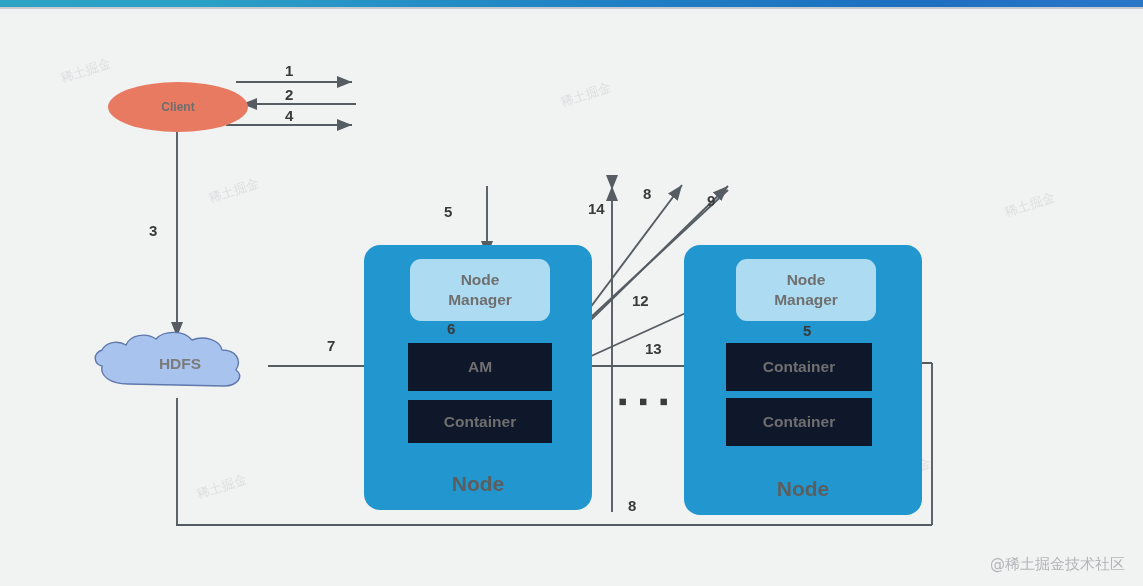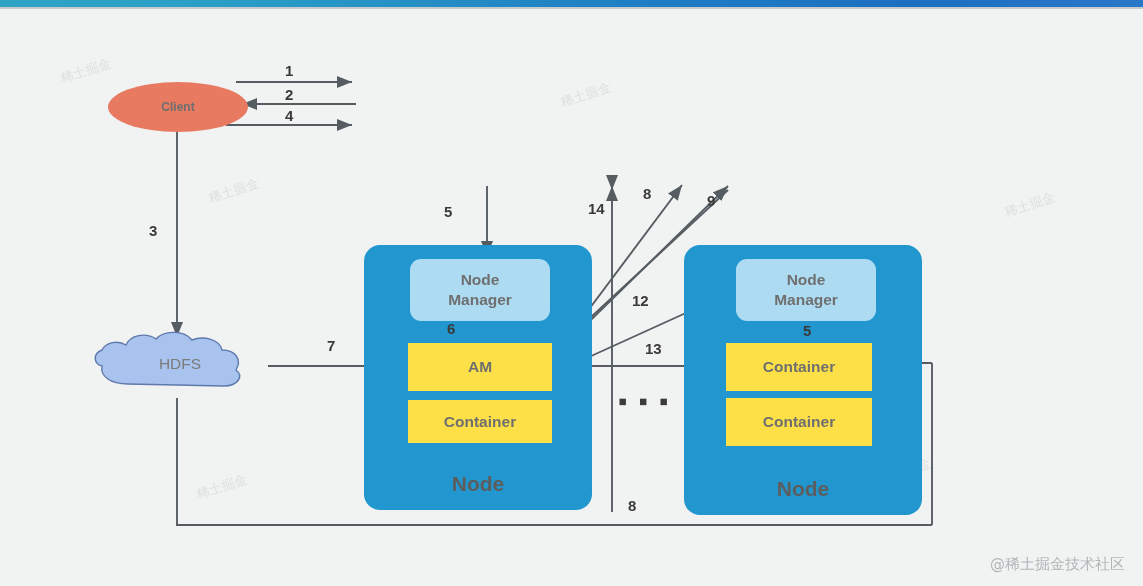--- a/index.html
+++ b/index.html
@@ -98,21 +98,21 @@
   }
   #hdfs-label {
     position: absolute;
     left: 0; top: 0;
     width: 180px; height: 68px;
     display: flex;
     align-items: center;
     justify-content: center;
     color: #7b7b7b;
     font-size: 15.5px;
-    font-weight: normal;
+    font-weight: bold;
     padding-left: 4px;
     box-sizing: border-box;
   }
 
   
   .node-box {
     position: absolute;
     background: #2196cf;
     border-radius: 16px;
   }
@@ -135,21 +135,21 @@
     align-items: center;
     justify-content: center;
     text-align: center;
     color: #6f6f6f;
     font-size: 15.5px;
     font-weight: bold;
     line-height: 1.3;
   }
   .ctr-box {
     position: absolute;
-    background: #fde047;
+    background: #0f172a;
     display: flex;
     align-items: center;
     justify-content: center;
     color: #6f6f6f;
     font-size: 15.5px;
     font-weight: bold;
   }
   #nm-left  { left: 46px; top: 14px; width: 140px; height: 62px; }
   #am-left  { left: 44px; top: 98px; width: 144px; height: 48px; }
   #ctr-left { left: 44px; top: 155px; width: 144px; height: 43px; }

